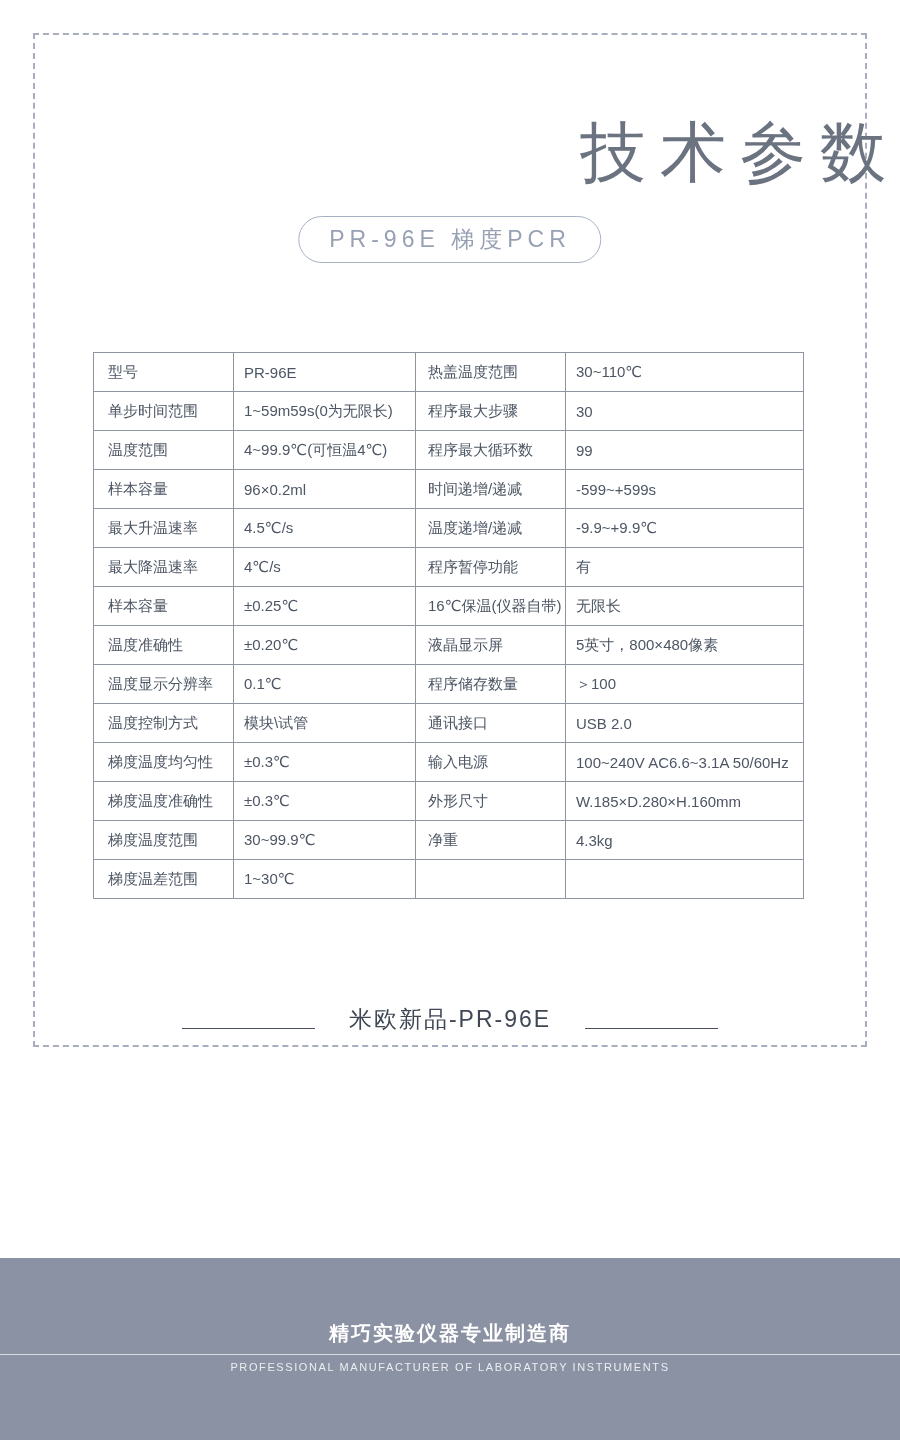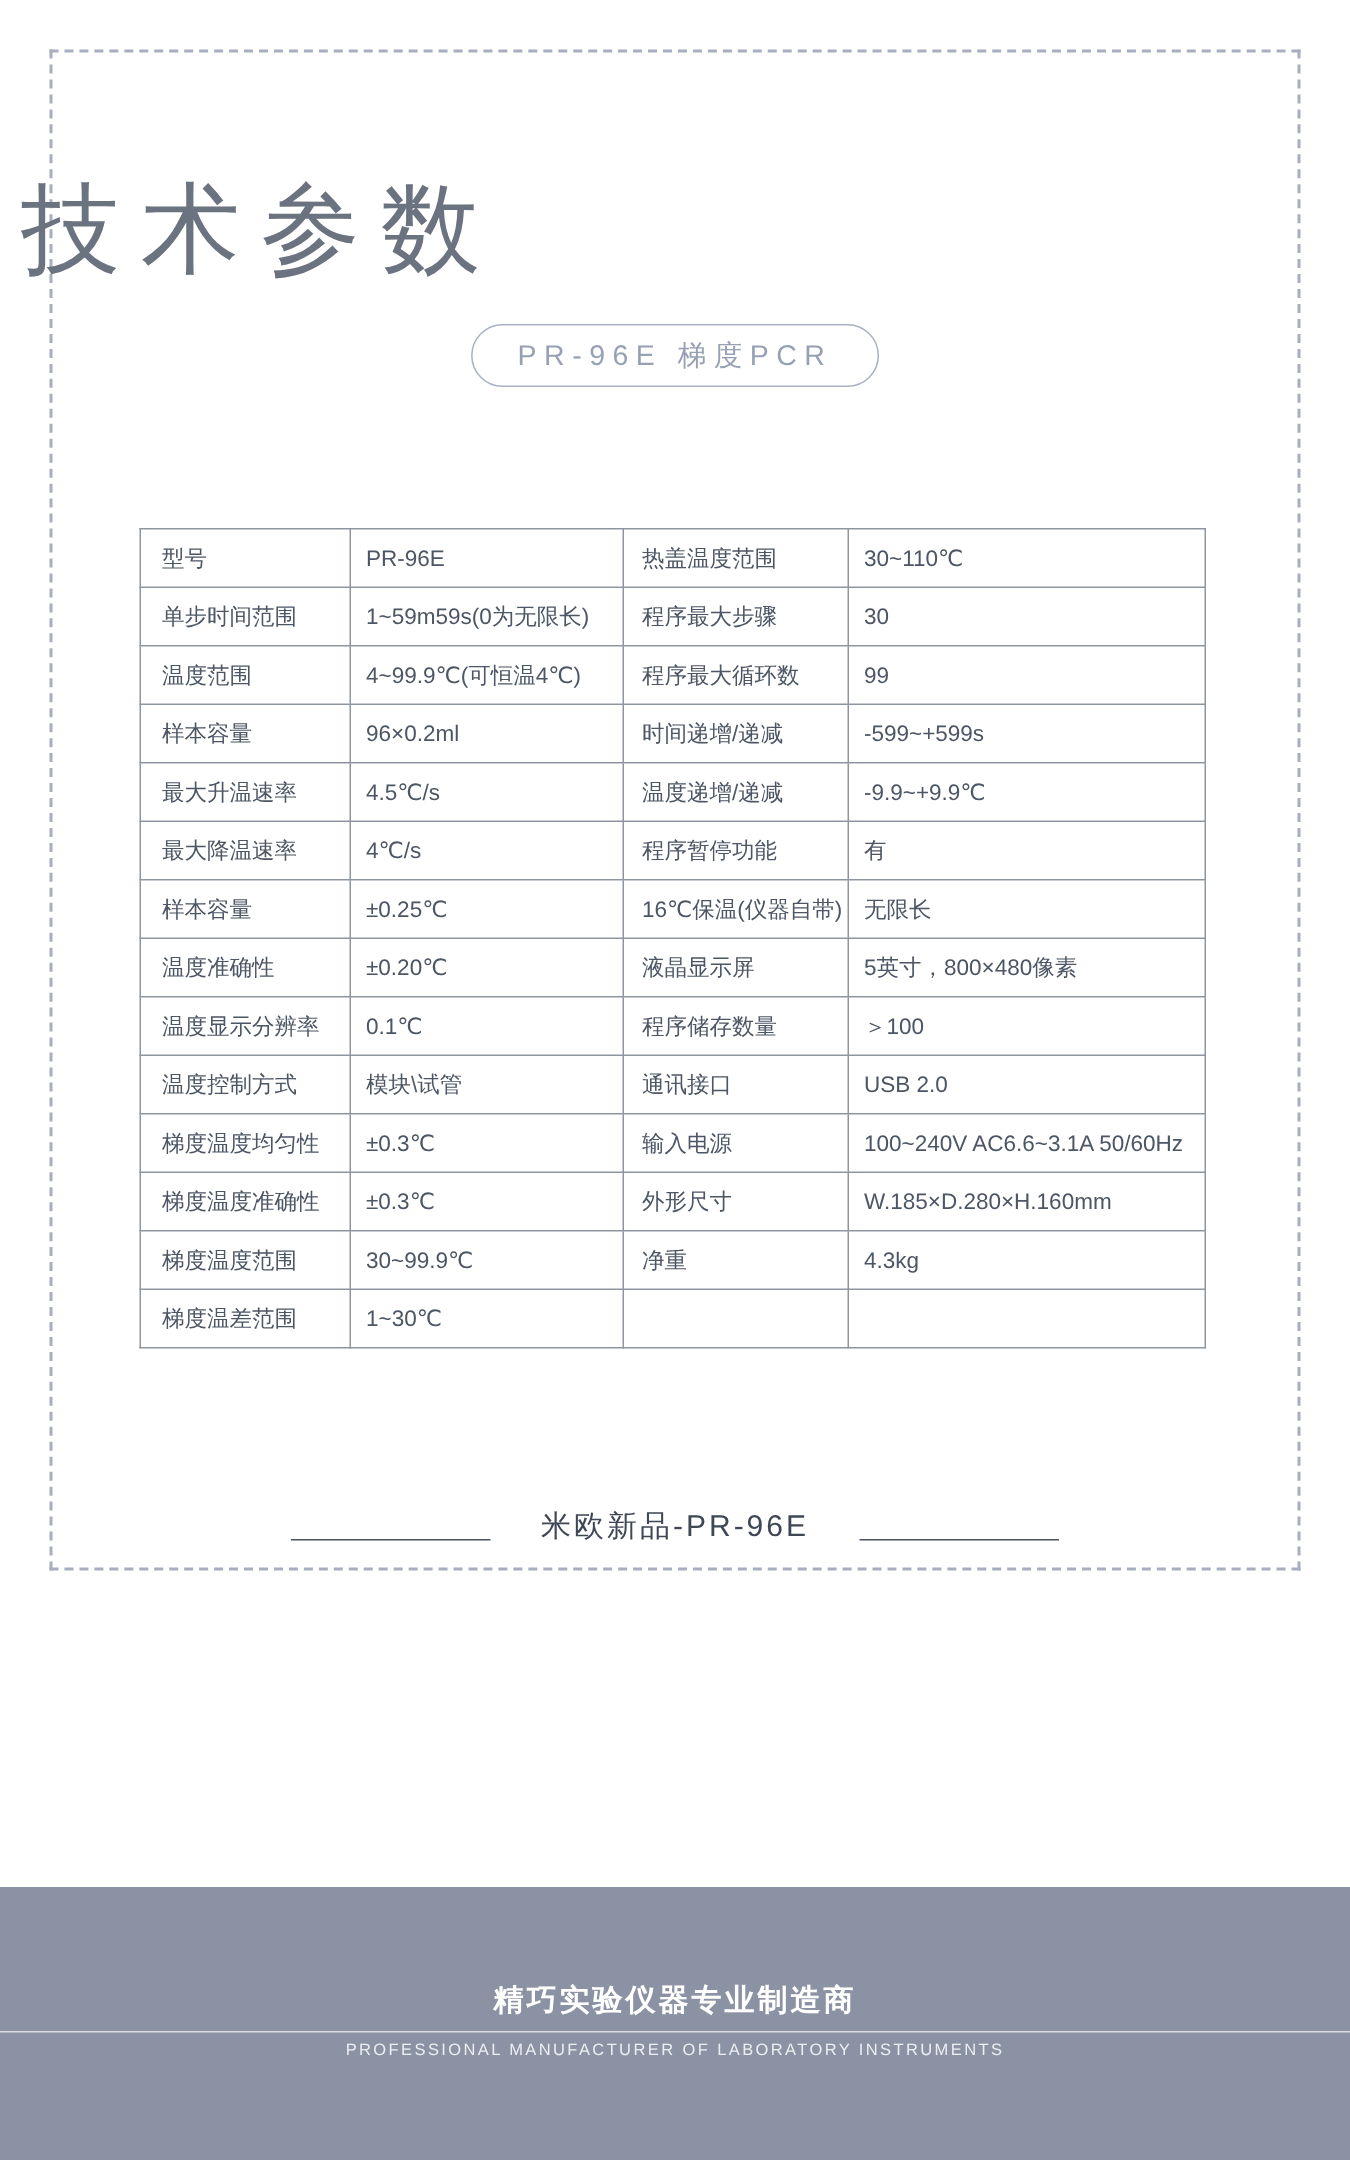--- a/index.html
+++ b/index.html
@@ -11,33 +11,33 @@
   .page { position: relative; width: 900px; height: 1440px; overflow: hidden; background:#fff; }
 
   .dashed-frame {
     position: absolute; left: 33px; top: 33px;
     width: 834px; height: 1014px;
     border: 2px dashed #a8adbf;
   }
 
   .title {
     position: absolute; top: 108px; left: 0;
-    width: 100%; text-align: left;
+    width: 100%; text-align: right;
     font-size: 66px; font-weight: 400;
     color: #6b7380;
     letter-spacing: 14px; text-indent: 14px;
   }
 
   .pill {
     position: absolute; top: 216px; left: 50%;
     transform: translateX(-50%);
     padding: 7px 30px;
     border: 1px solid #a9b1c3;
     border-radius: 24px;
-    font-size: 19px; color: #98a1b4;
+    font-size: 23px; color: #98a1b4;
     letter-spacing: 5px; white-space: nowrap;
   }
 
   .spec-table {
     position: absolute; top: 352px; left: 93px;
     width: 710px;
     border-collapse: collapse; table-layout: fixed;
   }
   .spec-table td {
     border: 1px solid #8f959e;
@@ -58,21 +58,21 @@
     width: 100%;
     display: flex; align-items: center; justify-content: center;
     gap: 34px;
   }
   .caption-line {
     width: 133px; height: 1px;
     background: #4a515d;
     transform: translateY(9px);
   }
   .caption-text {
-    font-size: 20px; color: #3f4755;
+    font-size: 23px; color: #3f4755;
     letter-spacing: 2px; white-space: nowrap;
   }
 
   .footer {
     position: absolute; left: 0; top: 1258px;
     width: 900px; height: 227px;
     background: #8b92a3;
   }
   .footer-cn {
     margin-top: 62px;

